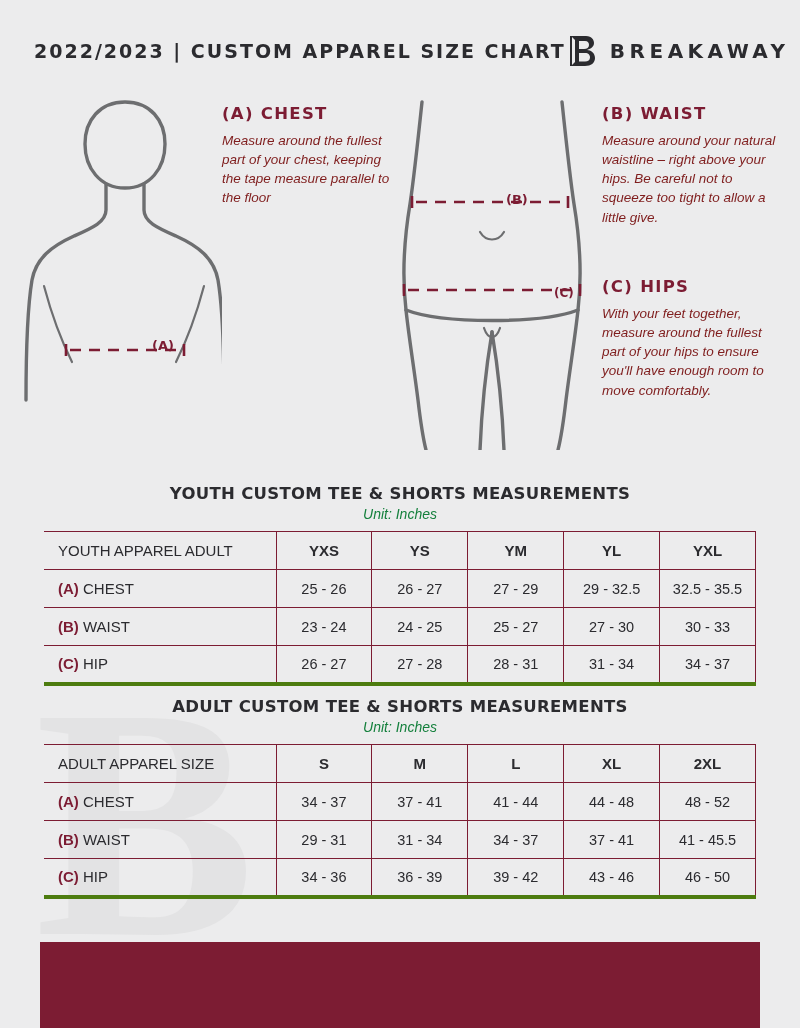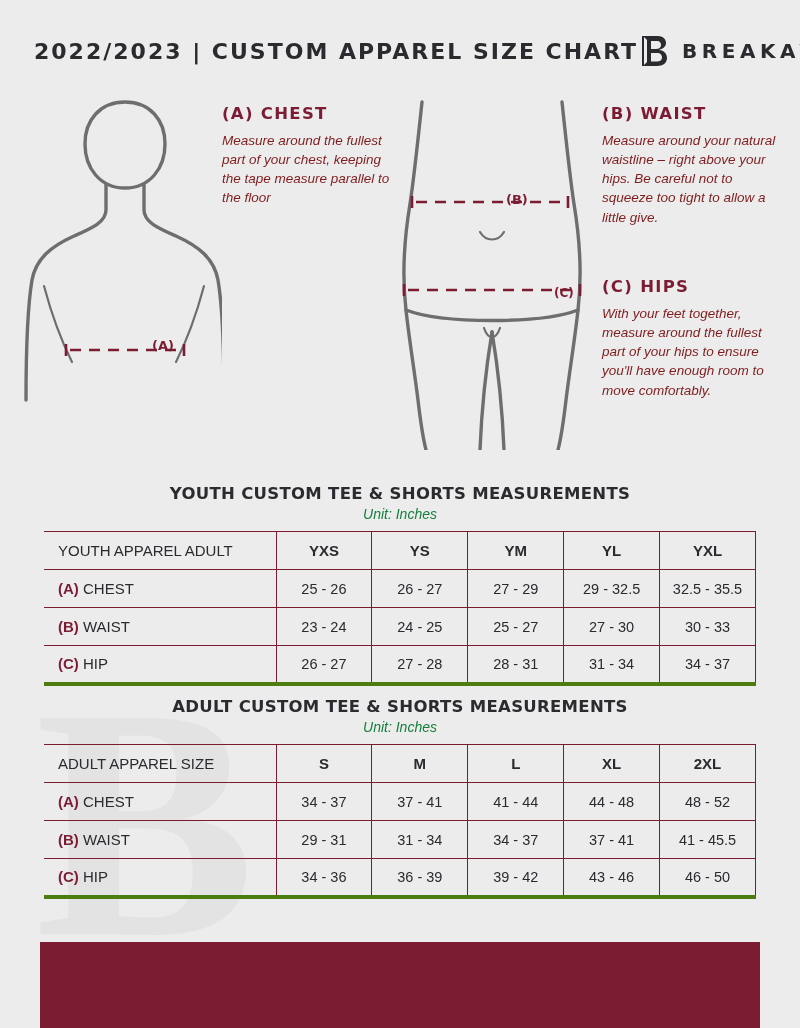--- a/index.html
+++ b/index.html
@@ -24,21 +24,21 @@
     z-index: 0;
   }
 
   
   .header {
     position: absolute; top: 34px; left: 34px; right: 34px;
     display: flex; align-items: center; justify-content: space-between;
     z-index: 2;
   }
   .header-title {
-    font-size: 22px;
+    font-size: 19px;
     font-weight: bold;
     letter-spacing: 2.0px;
     color: #2b2b2f;
     font-family: "DejaVu Sans", sans-serif;
     white-space: nowrap;
   }
   .brand { display: flex; align-items: center; gap: 14px; }
   .brand-mark { width: 30px; height: 34px; }
   .brand-name {
     font-size: 20px; font-weight: bold; letter-spacing: 4.5px;

